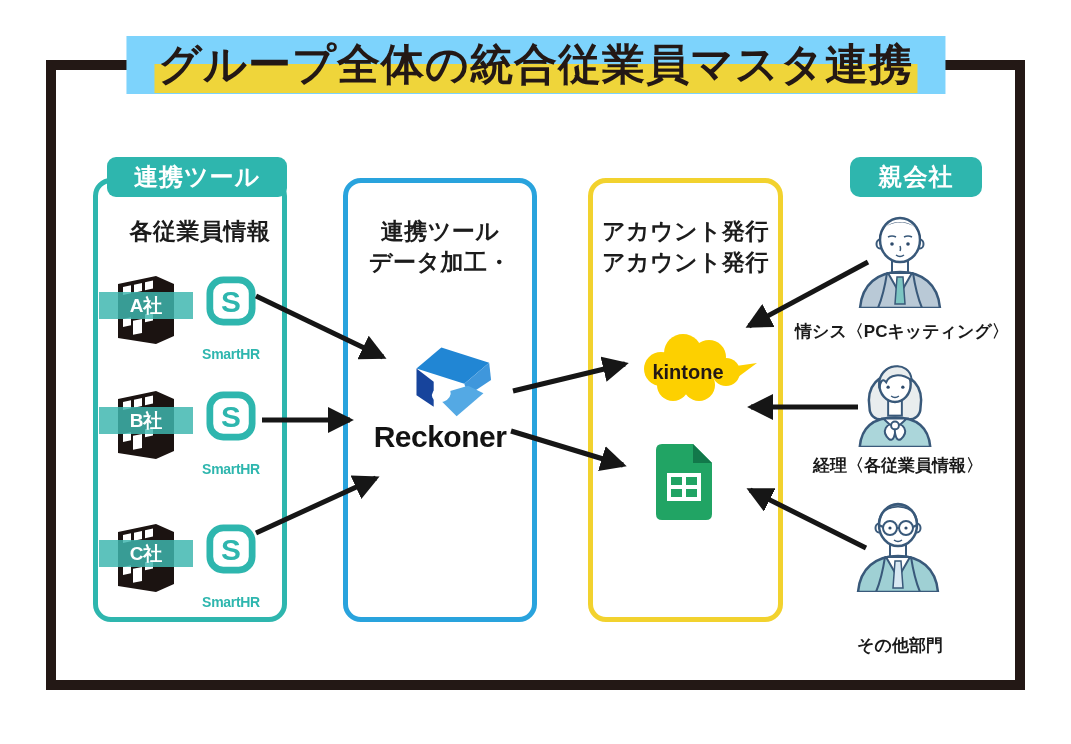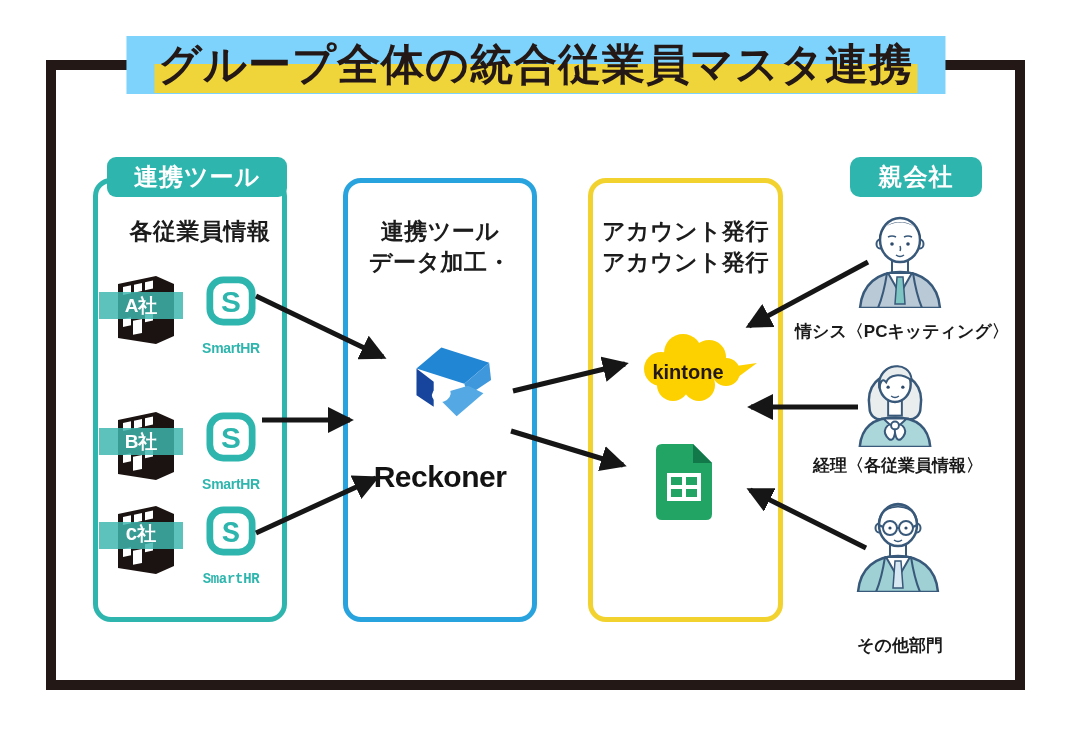--- a/index.html
+++ b/index.html
@@ -27,32 +27,32 @@
   .blue-box   { left:343px; border:5px solid #29a3dd; }
   .yellow-box { left:588px; width:195px; border:5px solid #f2d22e; }
 
   .box-heading { position:absolute; z-index:2; font-weight:900; color:#1c1c1c;
                  text-align:center; font-size:23px; line-height:31px; letter-spacing:0.5px; }
   .left-heading { left:93px;  top:216px; width:214px; }
   .mid-heading  { left:343px; top:216px; width:194px; }
   .right-heading{ left:588px; top:216px; width:195px; }
 
   .company-row { position:absolute; left:105px; width:170px; height:92px; z-index:2; }
-  .row-a { top:268px; } .row-b { top:404px; } .row-c { top:498px;font-family:Liberation Mono, monospace; }
+  .row-a { top:268px; } .row-b { top:383px; } .row-c { top:516px; }
   .building-svg { position:absolute; left:7px; top:2px; }
-  .banner { position:absolute; left:-6px; top:24px; width:84px; height:27px;
+  .banner { position:absolute; left:-6px; top:24px; width:94px; height:27px;
             background:rgba(62,182,175,0.84); color:#fff; font-size:19px; font-weight:700;
             text-align:center; line-height:27px; z-index:3; }
   .smarthr { position:absolute; left:95px; top:8px; width:62px; text-align:center; }
-  .shr-word { margin-top:10px; color:#2eb6ae; font-size:14px; font-weight:900; letter-spacing:-0.3px; }
+  .shr-word { margin-top:16px; color:#2eb6ae; font-size:14px; font-weight:900; letter-spacing:-0.3px; }
 
   .reckoner-logo { position:absolute; left:405px; top:339px; z-index:2; }
   .reckoner-word { position:absolute; left:343px; top:420px; width:194px; z-index:2;
                    text-align:center; font-size:30px; font-weight:900; color:#131313;
-                   letter-spacing:-0.5px;margin-top:40px; }
+                   letter-spacing:-0.5px; }
 
   .kintone-svg { position:absolute; left:631px; top:327px; z-index:2; }
   .sheets-svg  { position:absolute; left:655px; top:443px; z-index:2; }
 
   .person { position:absolute; z-index:2; }
   .p1 { left:854px; top:206px; } .p2 { left:849px; top:347px; } .p3 { left:851px; top:490px; }
   .role-label { position:absolute; z-index:2; text-align:center; font-size:17px;
                 font-weight:900; color:#1a1a1a; white-space:nowrap; }
   .rl1 { left:795px; top:320px; width:200px; }
   .rl2 { left:798px; top:454px; width:200px; }

